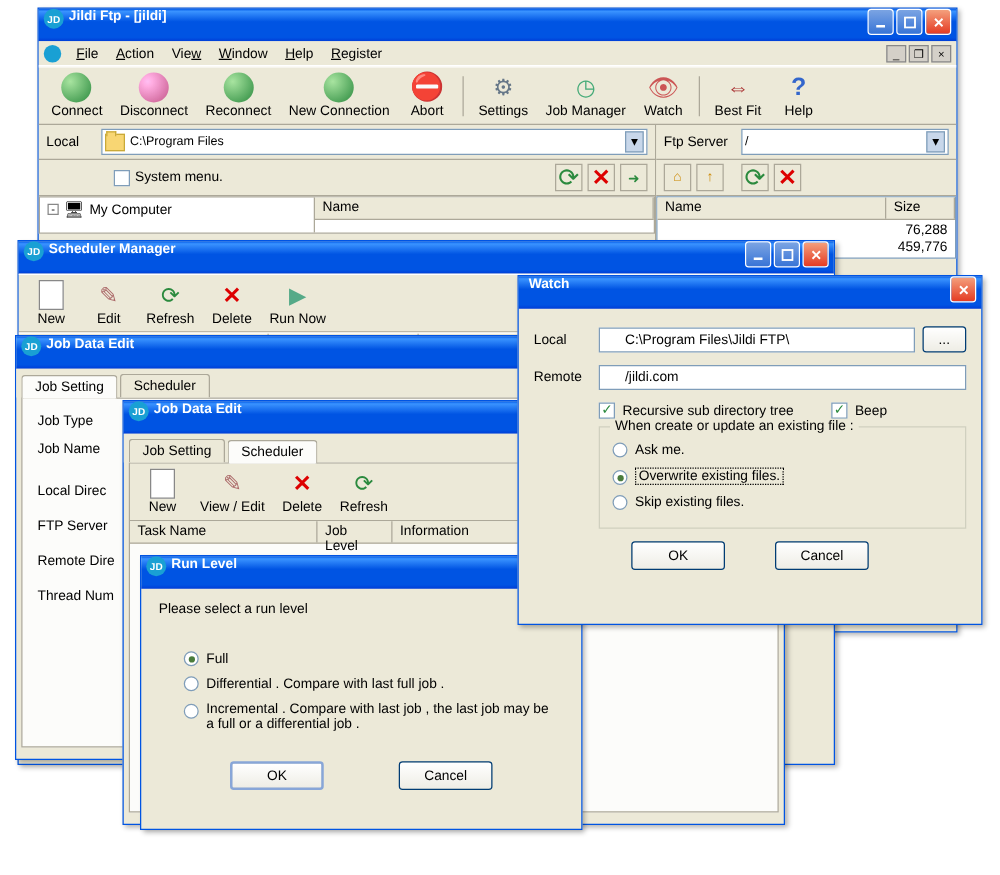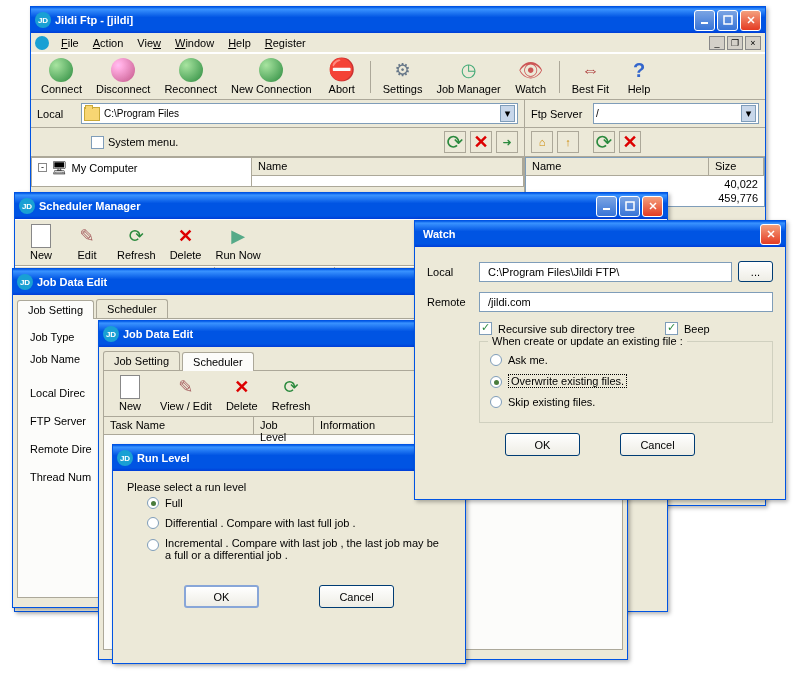--- a/index.html
+++ b/index.html
@@ -1,19 +1,19 @@
 <!DOCTYPE html>
 <html><head>
 <meta charset="utf-8">
 <style>
 * { box-sizing: border-box; margin: 0; padding: 0; font-family: Tahoma, sans-serif; font-size: 11px; }
 body { background: #fff; width: 800px; height: 700px; position: relative; overflow: hidden; }
 
 .window { position: absolute; border: 1px solid #0054e3; background: #ece9d8; box-shadow: 2px 2px 4px rgba(0,0,0,0.3); }
-.titlebar { background: linear-gradient(to bottom, #0058e6 0%, #3a93ff 8%, #0054e3 40%, #0054e3 88%, #003dd7 100%); height: 26px; display: flex; align-items: center; padding: 0 4px; color: #fff; font-weight: bold; font-size: 13px; }
+.titlebar { background: linear-gradient(to bottom, #0058e6 0%, #3a93ff 8%, #0054e3 40%, #0054e3 88%, #003dd7 100%); height: 26px; display: flex; padding: 0 4px; color: #fff; font-weight: bold; font-size: 13px; }
 .titlebar .app-icon { width: 16px; height: 16px; background: #19a0d4; border-radius: 50%; margin-right: 4px; display: flex; align-items: center; justify-content: center; font-size: 8px; font-weight: bold; }
 .titlebar .title { flex: 1; }
 .winbtns { display: flex; gap: 2px; }
 .winbtn { width: 21px; height: 21px; border: 1px solid #fff; border-radius: 3px; display: flex; align-items: center; justify-content: center; font-weight: bold; font-size: 11px; color: #fff; cursor: pointer; }
 .winbtn.min, .winbtn.max { background: linear-gradient(to bottom, #7ba4e3, #3874d6); }
 .winbtn.close { background: linear-gradient(to bottom, #f4a07d, #e43b23); }
 .winbtn svg { width: 10px; height: 10px; }
 
 .menubar { background: #ece9d8; height: 20px; display: flex; align-items: center; padding: 0 4px; gap: 2px; border-bottom: 1px solid #fff; }
 .menubar .app-icon { width: 14px; height: 14px; background: #19a0d4; border-radius: 50%; margin-right: 4px; }
@@ -48,21 +48,21 @@
 .treeitem .expand { width: 9px; height: 9px; border: 1px solid #888; font-size: 9px; line-height: 7px; text-align: center; }
 
 .listview { background: #fff; border: 1px solid #7f9db9; }
 .tabstrip { display: flex; padding: 4px 4px 0 4px; background: #ece9d8; }
 .tab { border: 1px solid #aca899; border-bottom: none; padding: 3px 10px; background: #ece9d8; margin-right: 2px; cursor: pointer; border-radius: 3px 3px 0 0; }
 .tab.active { background: #fcfcfa; position: relative; top: 1px; }
 .tabpanel { border: 1px solid #aca899; background: #fcfcfa; margin: 0 4px 4px 4px; padding: 12px; }
 
 .formrow { display: flex; align-items: center; margin-bottom: 10px; }
 .formrow .flabel { width: 90px; }
-.formrow .finput { flex: 1; border: 1px solid #7f9db9; background: #fff; height: 20px; padding: 0 8px; }
+.formrow .finput { flex: 1; border: 1px solid #7f9db9; background: #fff; height: 20px; padding: 0 20px; }
 
 .btn { min-width: 75px; height: 23px; border: 1px solid #003c74; background: linear-gradient(to bottom, #fff, #eeede5); border-radius: 3px; cursor: pointer; padding: 0 12px; }
 .btn.default { border: 2px solid #88a6d8; }
 .btnrow { display: flex; justify-content: center; gap: 20px; padding: 10px; }
 
 .groupbox { border: 1px solid #d0d0bf; padding: 8px 10px 10px 10px; margin-top: 6px; position: relative; }
 .groupbox .gtitle { position: absolute; top: -7px; left: 8px; background: #ece9d8; padding: 0 4px; }
 .radio-row { display: flex; align-items: flex-end; padding: 4px 0; gap: 6px; }
 .radio { width: 12px; height: 12px; border: 1px solid #7f9db9; border-radius: 50%; background: #fff; display: flex; align-items: center; justify-content: center; }
 .radio.checked::after { content: ""; width: 5px; height: 5px; background: #4a7c3c; border-radius: 50%; }
@@ -228,21 +228,21 @@
           </div>
         <div class="iconbtn">
             <span class="icon-x">✕</span>
           </div>
       </div>
       <div class="listview" style="height:50px">
         <div class="listhead">
           <div class="col" style="flex:1">Name</div>
           <div class="col" style="width:55px; ">Size</div>
         </div>
-        <div style="text-align:right; padding:2px 6px">40,022</div>
+        <div style="text-align:right; padding:2px 6px">76,288</div>
         <div style="text-align:right; padding:0 6px">459,776</div>
       </div>
     </div>
   </div>
   <div class="statusbar" style="bottom:12px; right:4px">1 of 1  ,</div>
 </div>
 
 <div class="window" style="left:14px; top:192px; width:654px; height:420px;">
   <div class="titlebar">
     <div class="app-icon">JD</div>
@@ -380,21 +380,21 @@
     <div class="title">Run Level</div>
     <div class="winbtns">
       <div class="winbtn min">
           <svg viewBox="0 0 10 10">
             <rect x="1" y="7" width="7" height="2" fill="#fff"></rect>
           </svg>
         </div>
     </div>
   </div>
   <div style="padding:10px 14px">
-    <div style="margin-bottom:0">Please select a run level</div>
+    <div style="margin-bottom:24px">Please select a run level</div>
     <div class="radio-row" style="padding-left:20px">
       <div class="radio checked"></div>
       <span>Full</span>
     </div>
     <div class="radio-row" style="padding-left:20px">
       <div class="radio"></div>
       <span>Differential .    Compare with last full job .</span>
     </div>
     <div class="radio-row" style="padding-left:20px; align-items:flex-start">
       <div class="radio" style="margin-top:2px"></div>

